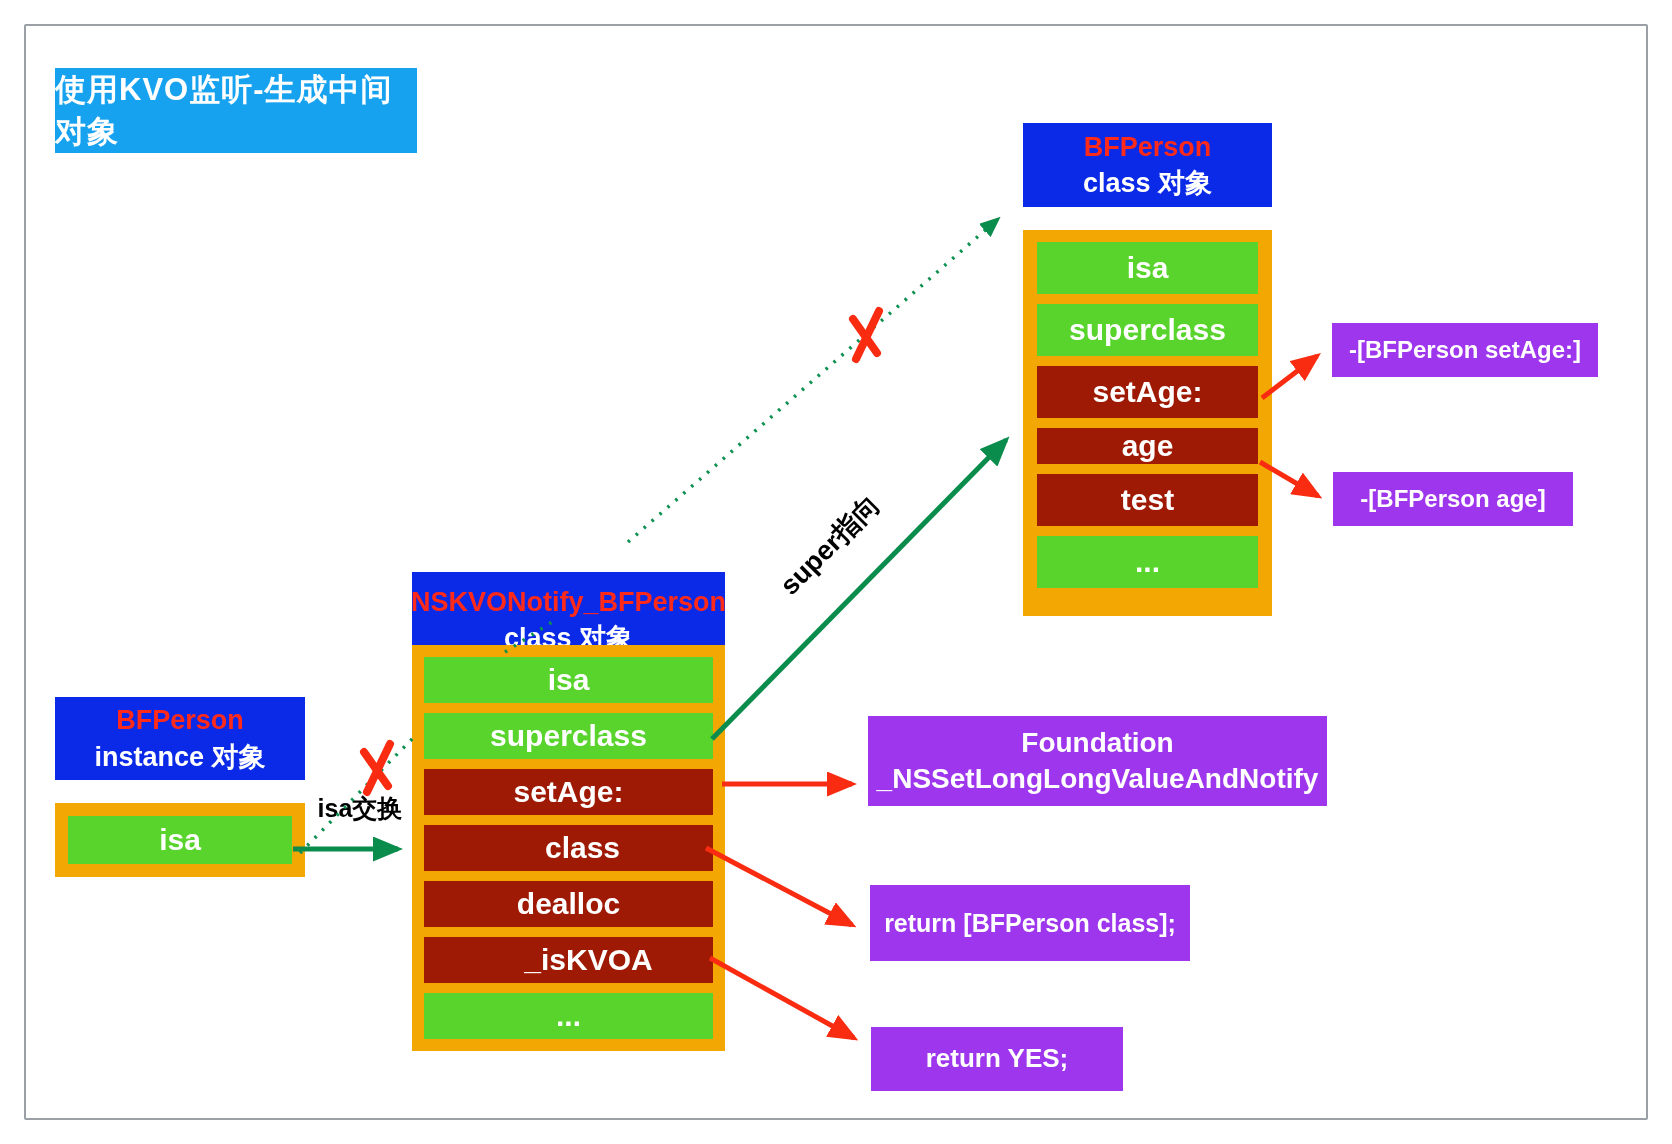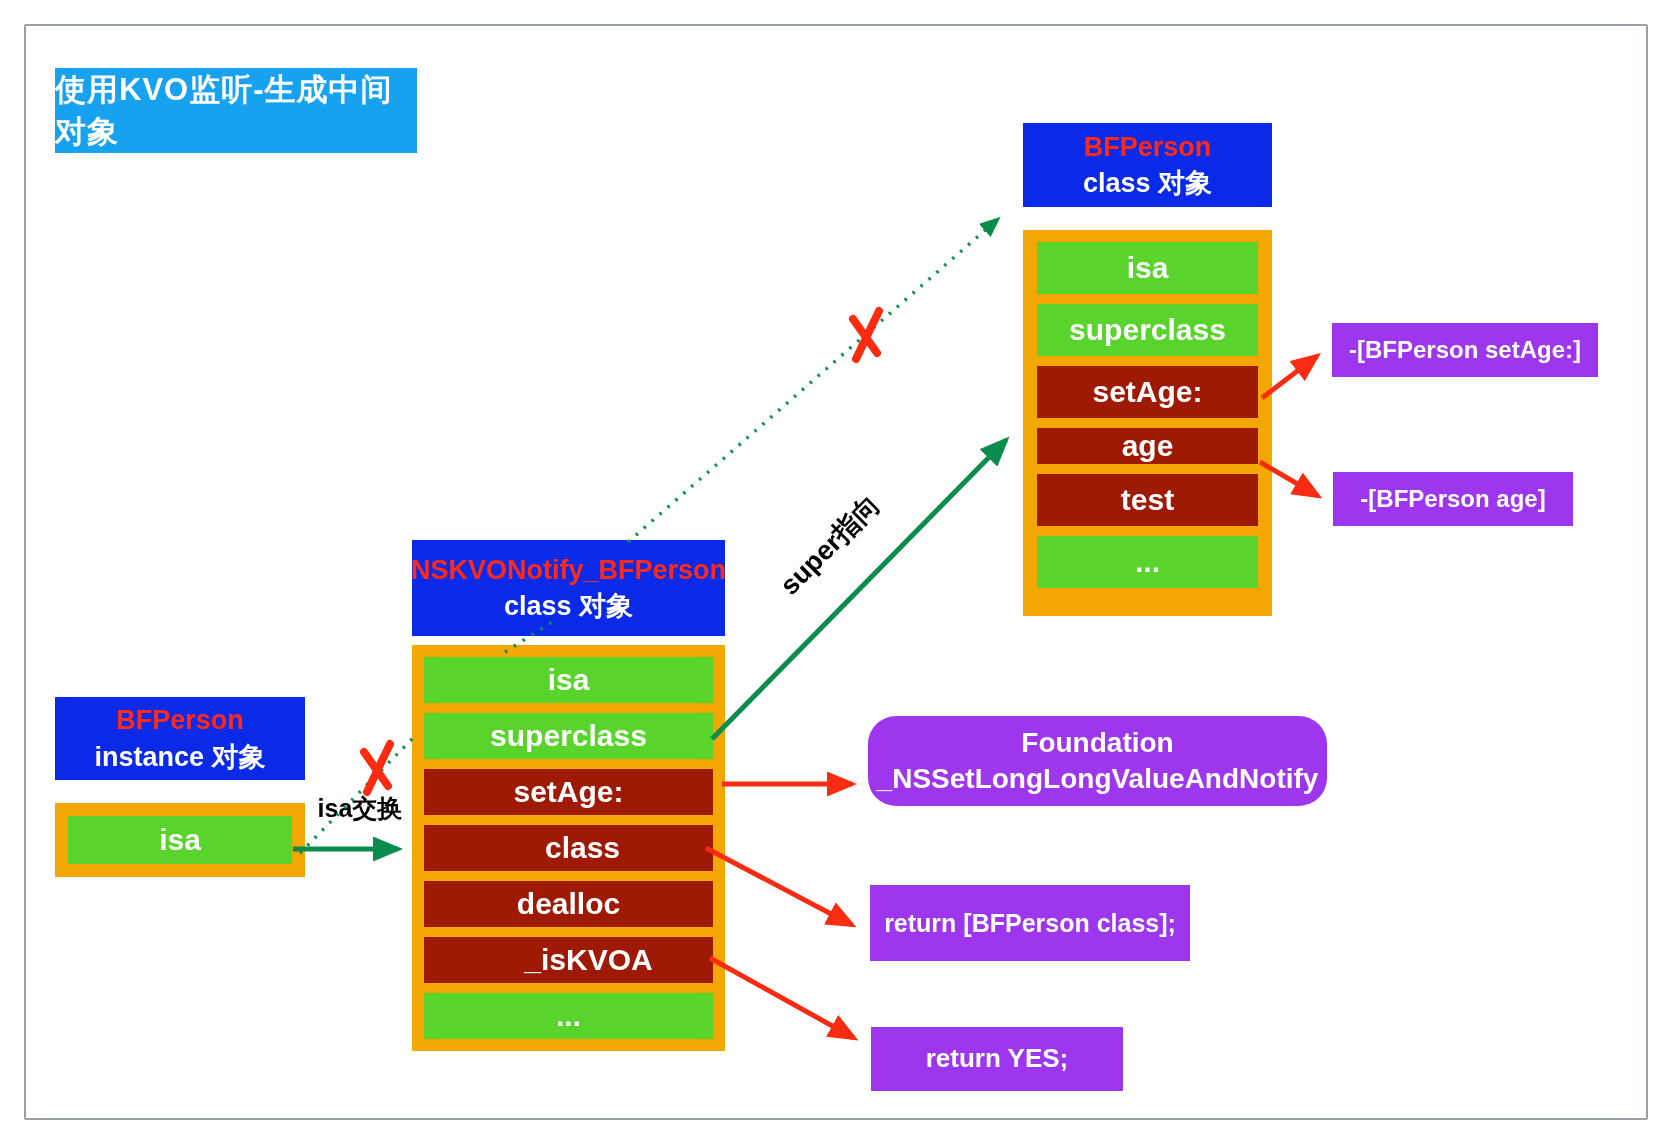--- a/index.html
+++ b/index.html
@@ -35,21 +35,21 @@
   <div class="abs title-box" style="left:55px;top:68px;width:362px;height:85px;">使用KVO监听-生成中间对象</div>
 
   <div class="abs blue-box" style="left:55px;top:697px;width:250px;height:83px;">
     <span class="obj-name">BFPerson</span>
     <span class="obj-type">instance 对象</span>
   </div>
   <div class="abs table" style="left:55px;top:803px;width:250px;height:74px;padding:13px;">
       <div class="row green" style="height: 48px;">isa</div>
     </div>
 
-  <div class="abs blue-box" style="left:412px;top:540px;width:313px;height:96px;">
+  <div class="abs blue-box" style="left:412px;top:572px;width:313px;height:96px;">
     <span class="obj-name">NSKVONotify_BFPerson</span>
     <span class="obj-type">class 对象</span>
   </div>
   <div class="abs table" style="left:412px;top:645px;width:313px;height:406px;padding:12px;">
       <div class="row green" style="height: 46px;">isa</div>
       <div class="row green" style="height: 46px;">superclass</div>
       <div class="row red" style="height: 46px;">setAge:</div>
       <div class="row red" style="height: 46px; padding-left: 28px;">class</div>
       <div class="row red" style="height: 46px;">dealloc</div>
       <div class="row red" style="height: 46px; padding-left: 40px;">_isKVOA</div>
@@ -64,21 +64,21 @@
       <div class="row green" style="height: 52px;">isa</div>
       <div class="row green" style="height: 52px;">superclass</div>
       <div class="row red" style="height: 52px;">setAge:</div>
       <div class="row red" style="height: 36px;">age</div>
       <div class="row red" style="height: 52px;">test</div>
       <div class="row green" style="height: 52px;">...</div>
     </div>
 
   <div class="abs purple-box" style="left:1332px;top:323px;width:266px;height:54px;font-size:24px;">-[BFPerson setAge:]</div>
   <div class="abs purple-box" style="left:1333px;top:472px;width:240px;height:54px;font-size:24px;">-[BFPerson age]</div>
-  <div class="abs purple-box" style="left:868px;top:716px;width:459px;height:90px;font-size:28px;border-radius:28px;">
+  <div class="abs purple-box" style="left:868px;top:716px;width:459px;height:90px;font-size:28px;">
     <span>Foundation</span>
     <span>_NSSetLongLongValueAndNotify</span>
   </div>
   <div class="abs purple-box" style="left:870px;top:885px;width:320px;height:76px;font-size:25px;">return [BFPerson class];</div>
   <div class="abs purple-box" style="left:871px;top:1027px;width:252px;height:64px;font-size:26px;">return YES;</div>
 
   <div class="edge-label" style="left:305px;top:792px;width:110px;text-align:center;font-size:25px;">isa交换</div>
   <div class="edge-label" style="left:720px;top:527px;width:220px;text-align:center;font-size:27px;transform:rotate(-45deg);">super指向</div>
 
   <svg class="overlay" width="1672" height="1144" viewBox="0 0 1672 1144">

